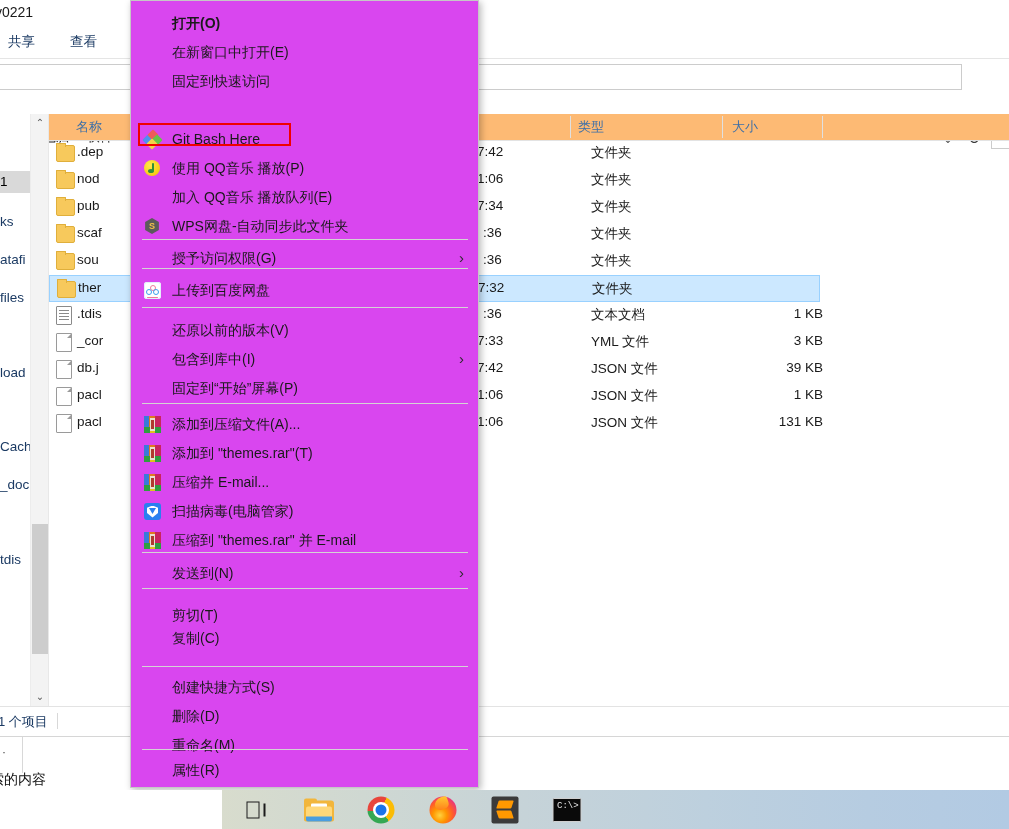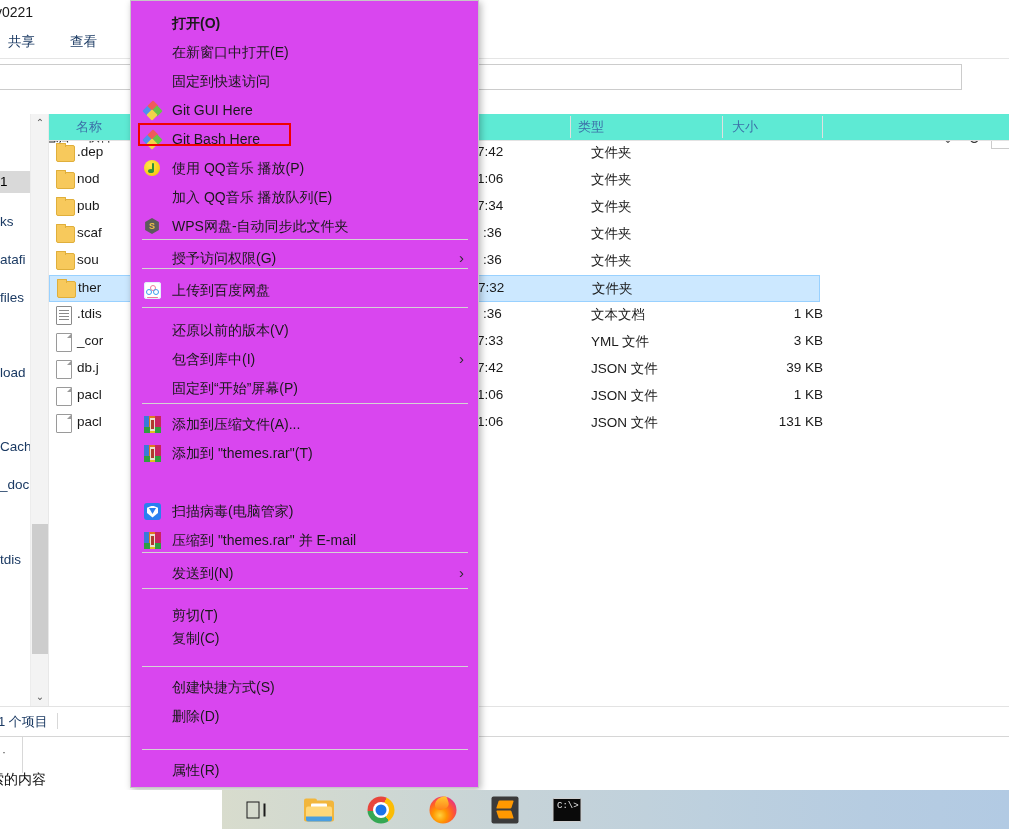--- a/index.html
+++ b/index.html
@@ -68,21 +68,21 @@
     position: absolute; left: 991px; top: 64px; width: 90px; height: 26px;
     border: 1px solid #cccccc; background: #fff; box-sizing: border-box;
   }
   .searchbox .s-ico {
     position: absolute; left: 6px; top: 4px; font-size: 13px; color: #444;
   }
 
   
   .colhdr {
     position: absolute; left: 0; top: 114px; width: 1009px; height: 26px;
-    background: #5eead4; border-bottom: 1px solid #e3e3e3;
+    background: #fdba74; border-bottom: 1px solid #e3e3e3;
   }
   .colhdr .ch {
     position: absolute; top: 4px; font-size: 13px; color: #3c6fa8;
     white-space: nowrap;
   }
   .colhdr .div {
     position: absolute; top: 2px; width: 1px; height: 22px; background: #e0e0e0;
   }
 
   
@@ -565,31 +565,20 @@
   <div class="ctxmenu" id="ctxmenu">
       <div class="mi bold" style="top: 8px;">
         <span class="lbl">打开(O)</span>
       </div>
       <div class="mi" style="top: 37px;">
         <span class="lbl">在新窗口中打开(E)</span>
       </div>
       <div class="mi" style="top: 66px;">
         <span class="lbl">固定到快速访问</span>
       </div>
-      <div class="mi" style="top: 95px;">
-        <div class="mico">
-          <div class="g-git">
-            <i class="b"></i>
-            <i class="r"></i>
-            <i class="g"></i>
-            <i class="y"></i>
-          </div>
-        </div>
-        <span class="lbl">Git GUI Here</span>
-      </div>
       <div class="mi" style="top: 124px;">
         <div class="mico">
           <div class="g-git">
             <i class="b"></i>
             <i class="r"></i>
             <i class="g"></i>
             <i class="y"></i>
           </div>
         </div>
         <span class="lbl">Git Bash Here</span>
@@ -658,56 +647,74 @@
             <i class="c3"></i>
             <i class="c4"></i>
             <i class="c5"></i>
             <i class="c6"></i>
             <i class="bk"></i>
             <i class="bk2"></i>
           </div>
         </div>
         <span class="lbl">添加到 "themes.rar"(T)</span>
       </div>
-      <div class="mi" style="top: 496px;">
-        <div class="mico">
-          <div class="g-shield"></div>
-        </div>
-        <span class="lbl">扫描病毒(电脑管家)</span>
-      </div>
-      <div class="mi" style="top: 525px;">
+      <div class="mi" style="top: 467px;">
         <div class="mico">
           <div class="g-rar">
             <i class="c1"></i>
             <i class="c2"></i>
             <i class="c3"></i>
             <i class="c4"></i>
             <i class="c5"></i>
             <i class="c6"></i>
             <i class="bk"></i>
             <i class="bk2"></i>
           </div>
         </div>
+        <span class="lbl">压缩并 E-mail...</span>
+      </div>
+      <div class="mi" style="top: 496px;">
+        <div class="mico">
+          <div class="g-shield"></div>
+        </div>
+        <span class="lbl">扫描病毒(电脑管家)</span>
+      </div>
+      <div class="mi" style="top: 525px;">
+        <div class="mico">
+          <div class="g-rar">
+            <i class="c1"></i>
+            <i class="c2"></i>
+            <i class="c3"></i>
+            <i class="c4"></i>
+            <i class="c5"></i>
+            <i class="c6"></i>
+            <i class="bk"></i>
+            <i class="bk2"></i>
+          </div>
+        </div>
         <span class="lbl">压缩到 "themes.rar" 并 E-mail</span>
       </div>
       <div class="mi" style="top: 558px;">
         <span class="lbl">发送到(N)</span>
         <span class="arrow">›</span>
       </div>
       <div class="mi" style="top: 570px; margin-top: 30px;">
         <span class="lbl">剪切(T)</span>
       </div>
       <div class="mi" style="top: 623px;">
         <span class="lbl">复制(C)</span>
       </div>
       <div class="mi" style="top: 672px;">
         <span class="lbl">创建快捷方式(S)</span>
       </div>
       <div class="mi" style="top: 701px;">
         <span class="lbl">删除(D)</span>
+      </div>
+      <div class="mi" style="top: 730px;">
+        <span class="lbl">重命名(M)</span>
       </div>
       <div class="mi" style="top: 755px;">
         <span class="lbl">属性(R)</span>
       </div>
       <div class="sep" style="top: 238px;"></div>
       <div class="sep" style="top: 267px;"></div>
       <div class="sep" style="top: 306px;"></div>
       <div class="sep" style="top: 402px;"></div>
       <div class="sep" style="top: 551px;"></div>
       <div class="sep" style="top: 587px;"></div>

